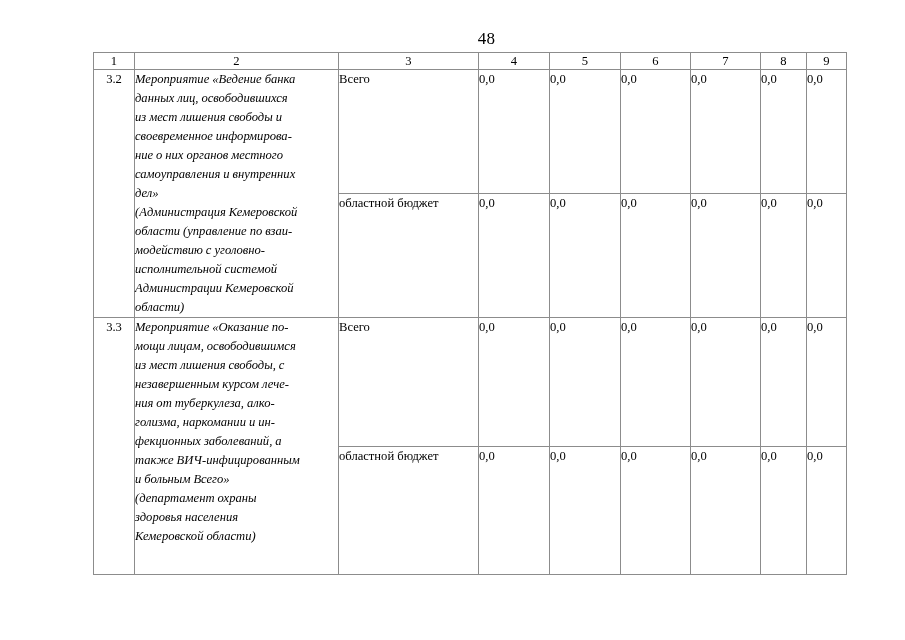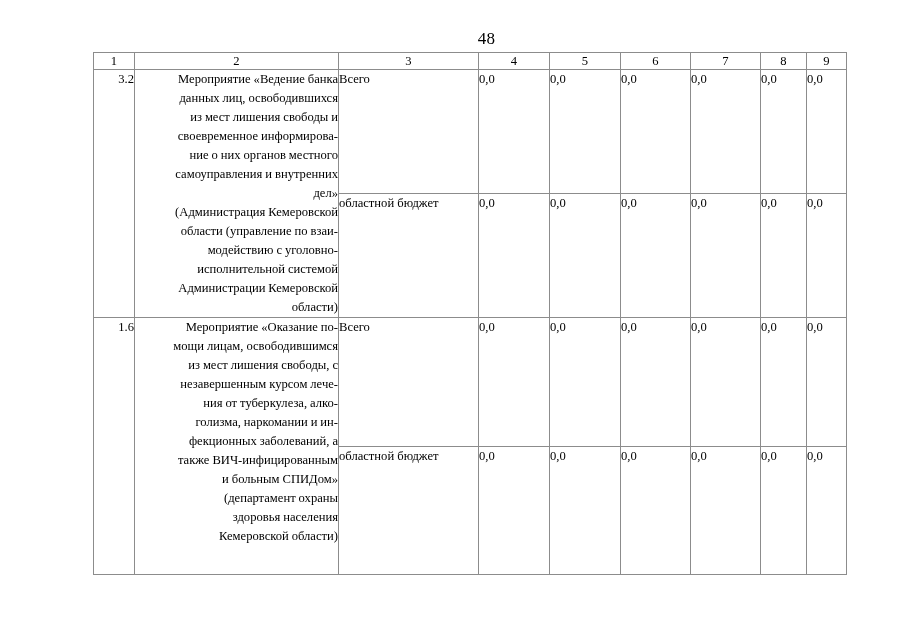--- a/index.html
+++ b/index.html
@@ -79,30 +79,31 @@
   }
 
   
   .num {
     height: 21px;
     line-height: 20px;
     vertical-align: middle;
   }
 
   .idx {
-    text-align: right;
+    text-align: center;
     padding-top: 1px;
   }
 
   .txt {
     padding-left: 2px;
     padding-right: 1px;
-    text-align: right;
+    text-align: left;
     white-space: pre-line;
     word-spacing: -0.2px;
+    font-style: italic;
   }
 
   .src {
     padding-left: 1px;
     height: 21px;
     line-height: 20px;
     vertical-align: middle;
     white-space: nowrap;
     margin-top: 48px;
   }
@@ -174,30 +175,30 @@
         <td class="src">областной бюджет</td>
         <td class="num">0,0</td>
         <td class="num">0,0</td>
         <td class="num">0,0</td>
         <td class="num">0,0</td>
         <td class="num">0,0</td>
         <td class="num">0,0</td>
       </tr>
 
       <tr>
-        <td class="idx" rowspan="2">1.6</td>
+        <td class="idx" rowspan="2">3.3</td>
         <td class="txt tall-33" rowspan="2">Мероприятие «Оказание по-
 мощи лицам, освободившимся
 из мест лишения свободы, с
 незавершенным курсом лече-
 ния от туберкулеза, алко-
 голизма, наркомании и ин-
 фекционных заболеваний, а
 также ВИЧ-инфицированным
-и больным СПИДом»
+и больным Всего»
 (департамент охраны
 здоровья населения
 Кемеровской области)</td>
         <td class="src sub-top">Всего</td>
         <td class="num sub-top">0,0</td>
         <td class="num sub-top">0,0</td>
         <td class="num sub-top">0,0</td>
         <td class="num sub-top">0,0</td>
         <td class="num sub-top">0,0</td>
         <td class="num sub-top">0,0</td>

